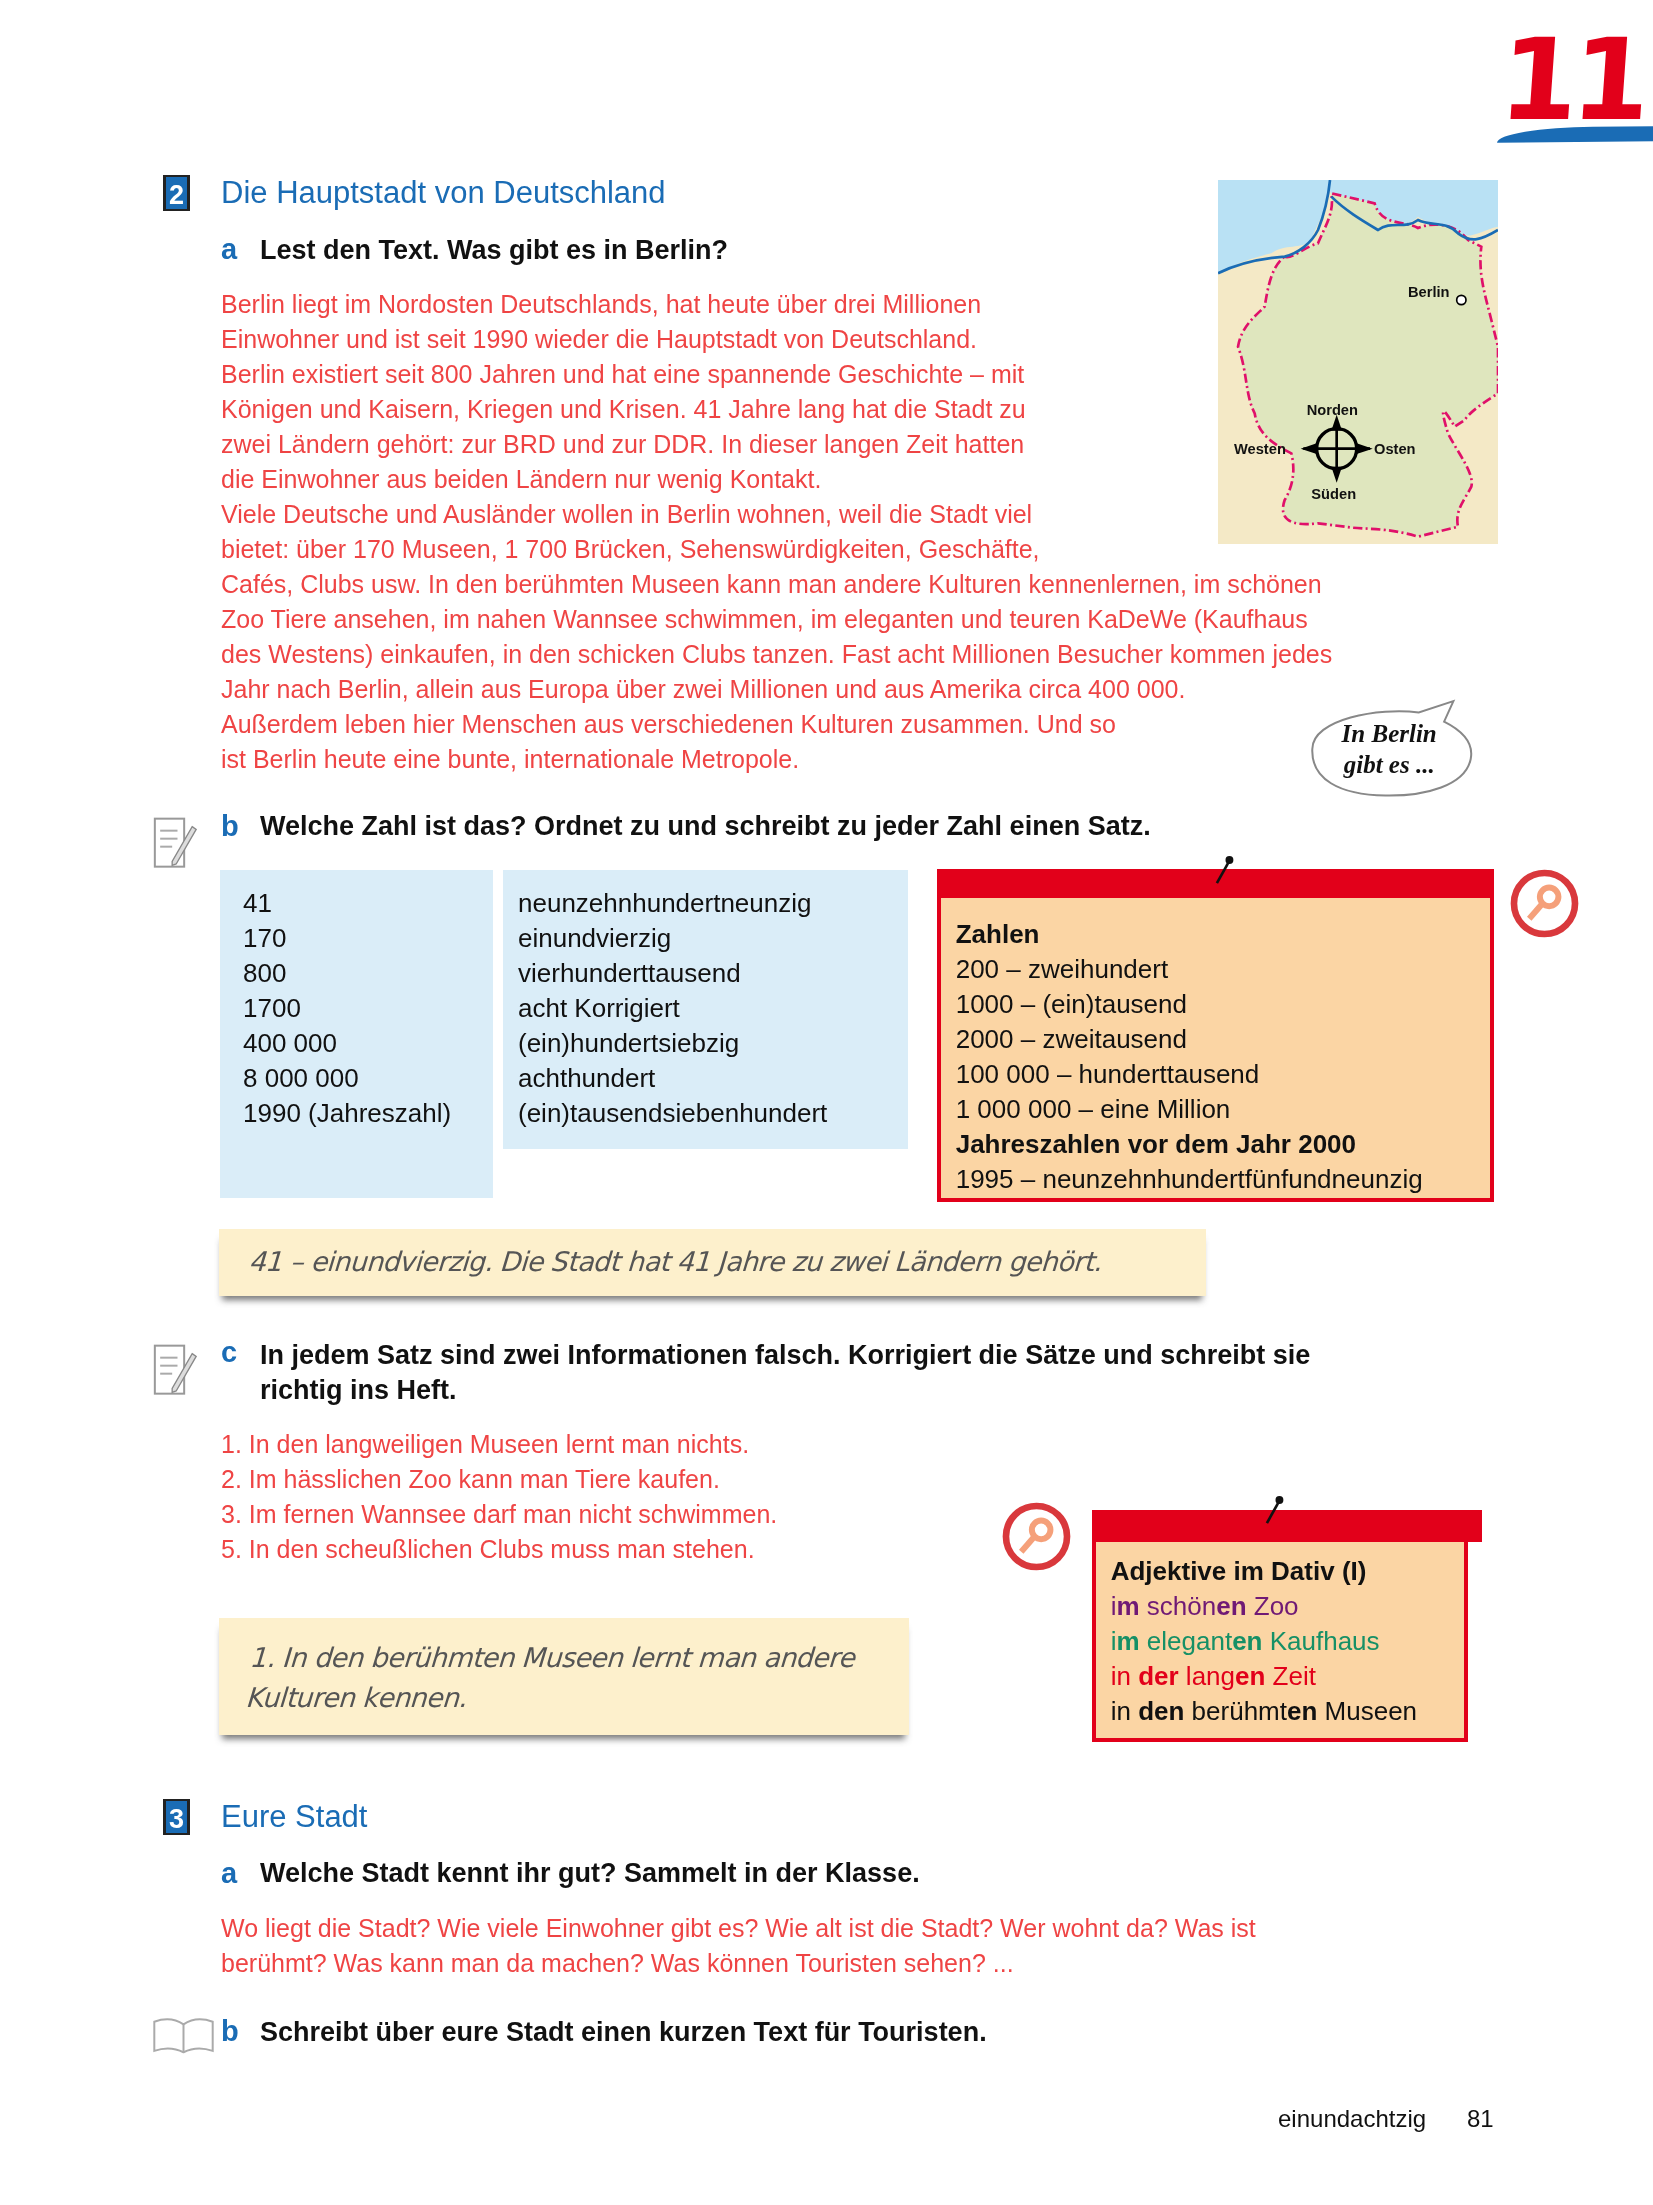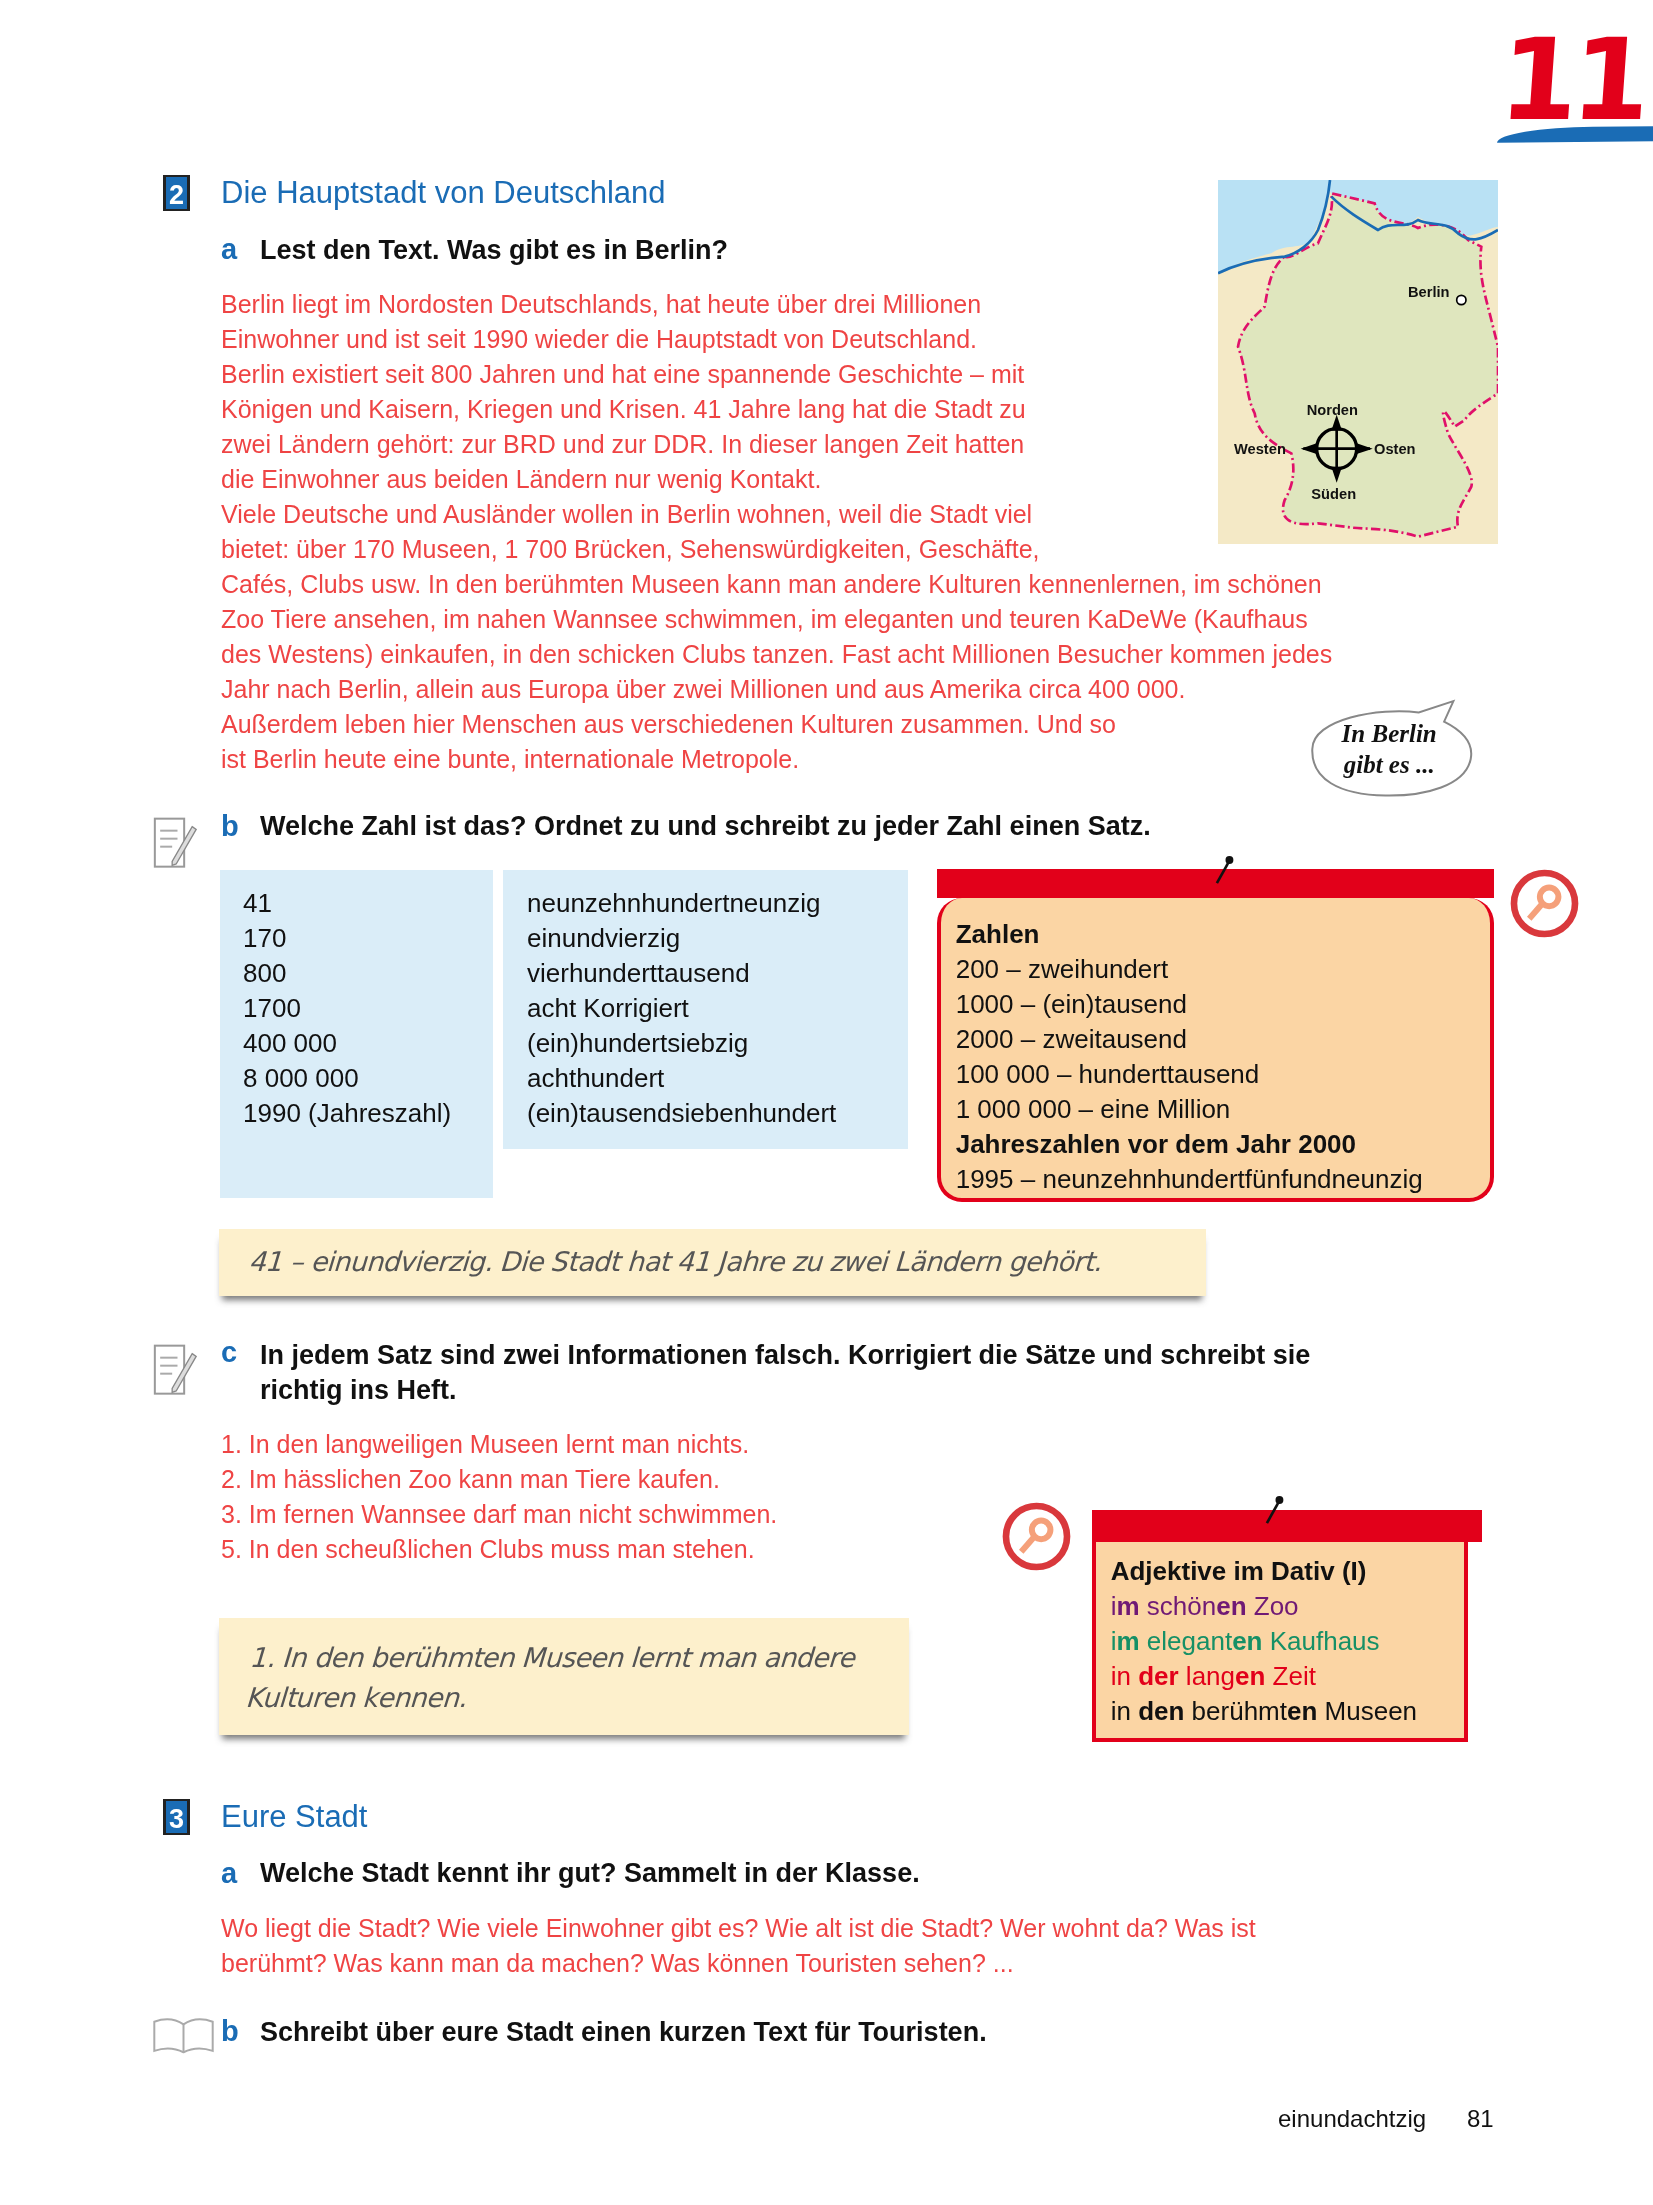--- a/index.html
+++ b/index.html
@@ -113,37 +113,37 @@
     <div>41</div>
     <div>170</div>
     <div>800</div>
     <div>1700</div>
     <div>400 000</div>
     <div>8 000 000</div>
     <div>1990 (Jahreszahl)</div>
   </div>
 </div>
 <div class="abs num-box" style="left:503px;top:870px;width:405px;height:279px;">
-  <div class="col-text" style="padding:16px 0 0 24px;">
+  <div class="col-text" style="padding:16px 0 0 15px;">
     <div>neunzehnhundertneunzig</div>
     <div>einundvierzig</div>
     <div>vierhunderttausend</div>
     <div>acht Korrigiert</div>
     <div>(ein)hundertsiebzig</div>
     <div>achthundert</div>
     <div>(ein)tausendsiebenhundert</div>
   </div>
 </div>
 
 <div class="abs rule-head" style="left:937px;top:869px;width:557px;height:29px;"></div>
 <svg class="abs" style="left:1210px;top:854px;" width="27" height="33" viewBox="0 0 40 50">
   <line x1="10" y1="44" x2="28" y2="12" stroke="#111" stroke-width="4"></line>
     <circle cx="29" cy="9" r="6" fill="#111"></circle>
 </svg>
-<div class="abs rule-box" style="left:937px;top:898px;width:557px;height:304px;border-radius:25px;">
+<div class="abs rule-box" style="left:937px;top:898px;width:557px;height:304px;">
   <div class="col-text" style="padding:18.7px 0 0 14.7px;">
     <div class="b">Zahlen</div>
     <div>200 – zweihundert</div>
     <div>1000 – (ein)tausend</div>
     <div>2000 – zweitausend</div>
     <div>100 000 – hunderttausend</div>
     <div>1 000 000 – eine Million</div>
     <div class="b">Jahreszahlen vor dem Jahr 2000</div>
     <div>1995 – neunzehnhundertfünfundneunzig</div>
   </div>

